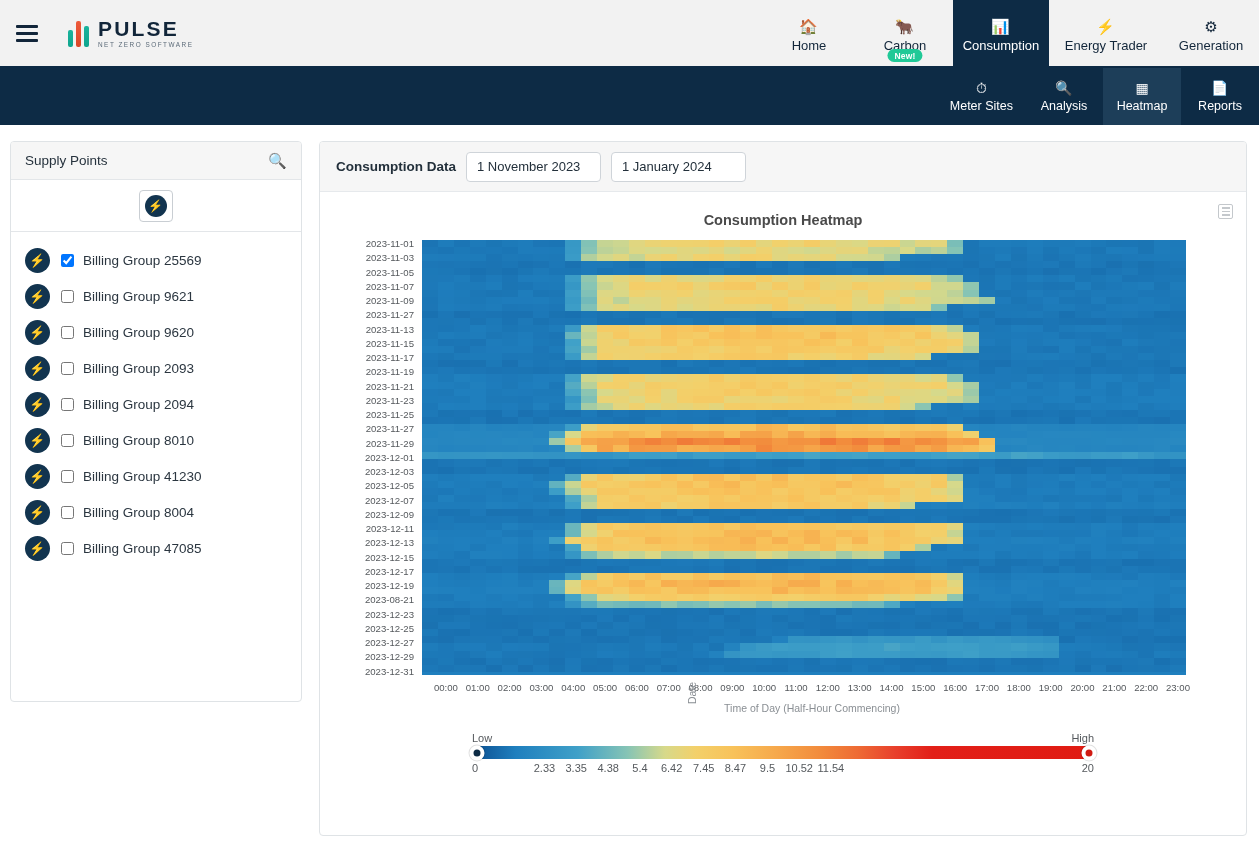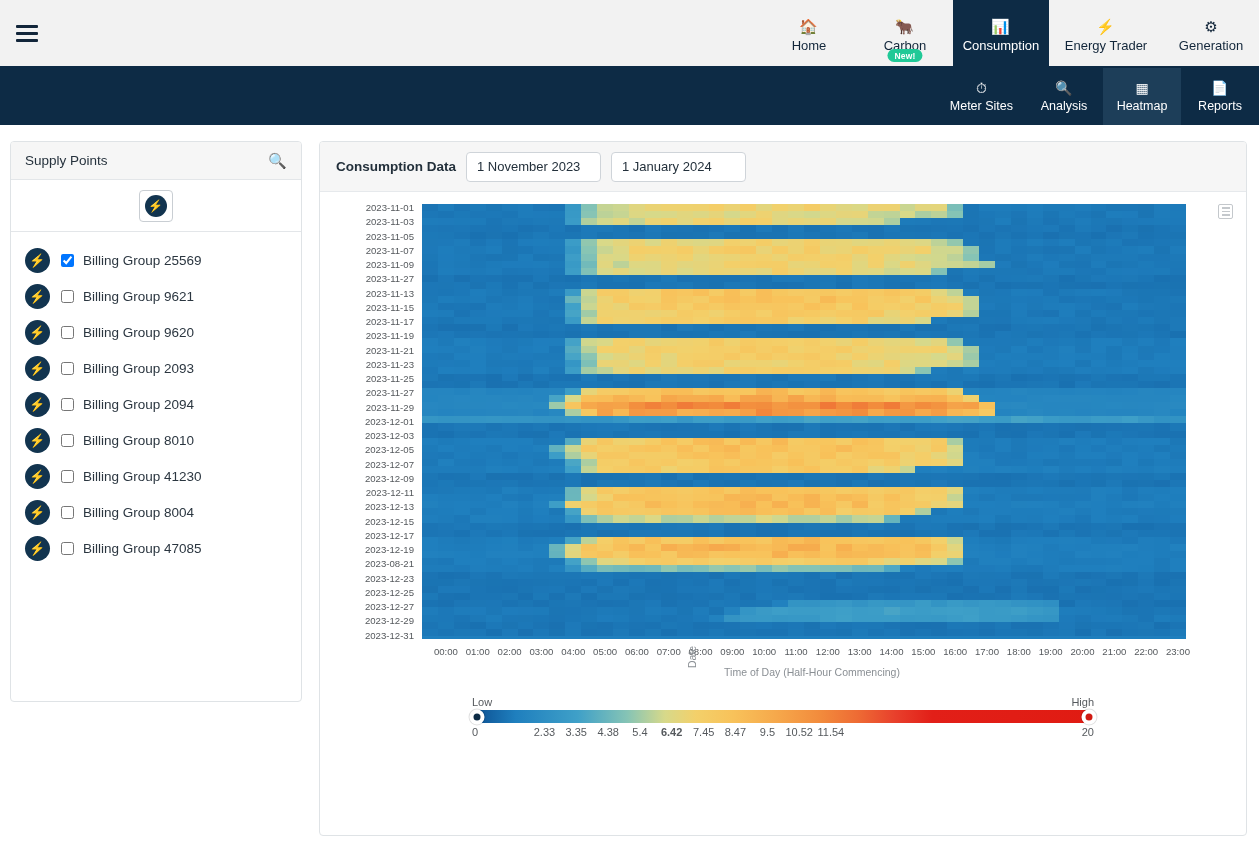--- a/index.html
+++ b/index.html
@@ -294,20 +294,31 @@
   }
 </style>
 </head>
 <body>
 
 <div class="topbar">
   <div class="hamburger">
     <span></span>
     <span></span>
     <span></span>
+  </div>
+  <div class="brand">
+    <div class="brand-bars">
+      <i class="bb1"></i>
+        <i class="bb2"></i>
+        <i class="bb3"></i>
+    </div>
+    <div class="brand-text">
+      <div class="brand-name">PULSE</div>
+      <div class="brand-sub">NET ZERO SOFTWARE</div>
+    </div>
   </div>
 
   <div class="topnav">
     <div class="topnav-item">
       <span class="ico">🏠</span>
       <span class="lbl">Home</span>
     </div>
     <div class="topnav-item">
       <span class="ico">🐂</span>
       <span class="lbl">Carbon</span>
@@ -414,20 +425,21 @@
       <input class="date-input" value="1 November 2023" style="">
       <input class="date-input" value="1 January 2024" style="">
     </div>
 
     <div class="chart-area">
       <div class="chart-menu">
         <i></i>
           <i></i>
           <i></i>
       </div>
+      <div class="chart-title">Consumption Heatmap</div>
 
       <div class="hm-wrap">
         <div class="y-axis-title">Date</div>
         <div class="y-labels">
             <div class="y-lab" style="height: 7.13115px; line-height: 7.13115px;">2023-11-01</div>
             <div class="y-lab" style="height: 7.13115px; line-height: 7.13115px;"></div>
             <div class="y-lab" style="height: 7.13115px; line-height: 7.13115px;">2023-11-03</div>
             <div class="y-lab" style="height: 7.13115px; line-height: 7.13115px;"></div>
             <div class="y-lab" style="height: 7.13115px; line-height: 7.13115px;">2023-11-05</div>
             <div class="y-lab" style="height: 7.13115px; line-height: 7.13115px;"></div>
@@ -3459,21 +3471,21 @@
           <div class="scale-knob knob-high">
               <i></i>
             </div>
         </div>
         <div class="scale-ticks">
             <span style="left: 0px; transform: none;">0</span>
             <span style="left: 11.65%;">2.33</span>
             <span style="left: 16.75%;">3.35</span>
             <span style="left: 21.9%;">4.38</span>
             <span style="left: 27%;">5.4</span>
-            <span style="left: 32.1%; font-weight: bold;">6.42</span>
+            <span style="left: 32.1%;">6.42</span>
             <span style="left: 37.25%;">7.45</span>
             <span style="left: 42.35%;">8.47</span>
             <span style="left: 47.5%;">9.5</span>
             <span style="left: 52.6%;">10.52</span>
             <span style="left: 57.7%;">11.54</span>
             <span style="right: 0px; left: auto; transform: none;">20</span>
           </div>
       </div>
     </div>
   </div>

